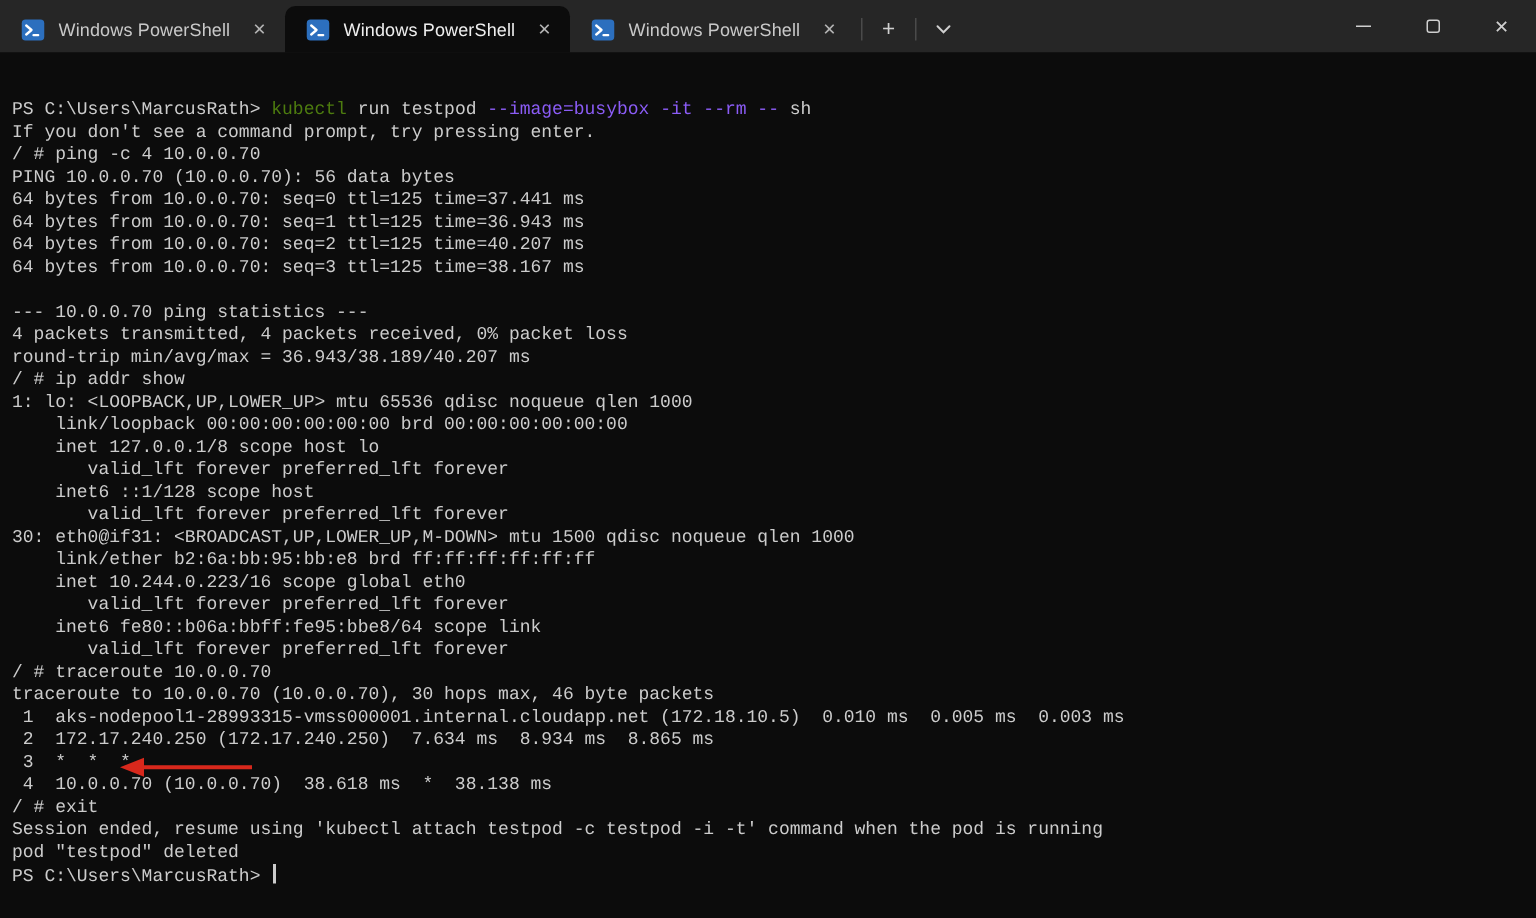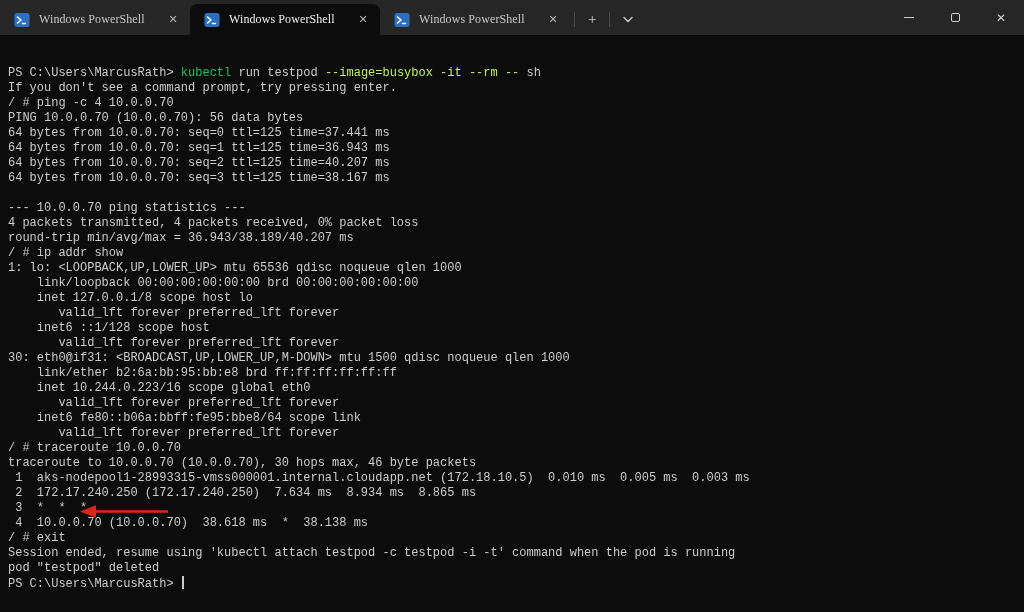--- a/index.html
+++ b/index.html
@@ -4,21 +4,21 @@
 <style>
   * { margin:0; padding:0; box-sizing:border-box; }
   html,body { width:1024px; height:612px; background:#0c0c0c; overflow:hidden; }
   body { font-family:"Liberation Sans", sans-serif; position:relative; }
 
   
   .titlebar {
     position:absolute; top:0; left:0; width:1024px; height:35px;
     background:#262626; display:flex; align-items:flex-end;
   }
-  .tabstrip { display:flex; align-items:flex-end; height:35px; padding-top:4px;font-family:Liberation Serif, serif; }
+  .tabstrip { display:flex; align-items:flex-end; height:35px; padding-top:4px; }
   .tab {
     width:190px; height:31px; display:flex; align-items:center;
     padding:0 8px 0 14px; border-radius:7px 7px 0 0;
     color:#c9c9c9; cursor:default; flex-shrink:0;
   }
   .tab.active { background:#0c0c0c; color:#efefef; }
   .tab .ps-icon { width:16px; height:16px; flex-shrink:0; display:block; }
   .tab .tab-label {
     flex:1; font-size:12px; margin-left:9px; white-space:nowrap;
     overflow:hidden; letter-spacing:0.1px;
@@ -44,22 +44,22 @@
 
   
   .terminal {
     position:absolute; top:35px; left:0; width:1024px; height:577px;
     background:#0c0c0c; padding:3px 0 0 8px;
     font-family:"Liberation Mono","DejaVu Sans Mono",monospace;
     font-size:12px; color:#cccccc; white-space:pre; cursor:text;
   }
   .term-line { height:15px; line-height:15px; }
   .seg-fg  { color:#cccccc;font-family:Liberation Mono, monospace; }
-  .seg-cmd { color:#22c55e; }
-  .seg-dim { color:#bef264; }
+  .seg-cmd { color:#4d7c0f; }
+  .seg-dim { color:#8b5cf6; }
   .cursor {
     display:inline-block; width:2px; height:13px; background:#cccccc;
     vertical-align:-2px; margin-left:1px;
   }
 
   
   .annotation-arrow { position:absolute; left:79px; top:504px; width:92px; height:15px; pointer-events:none; }
 </style>
 </head>
 <body>

